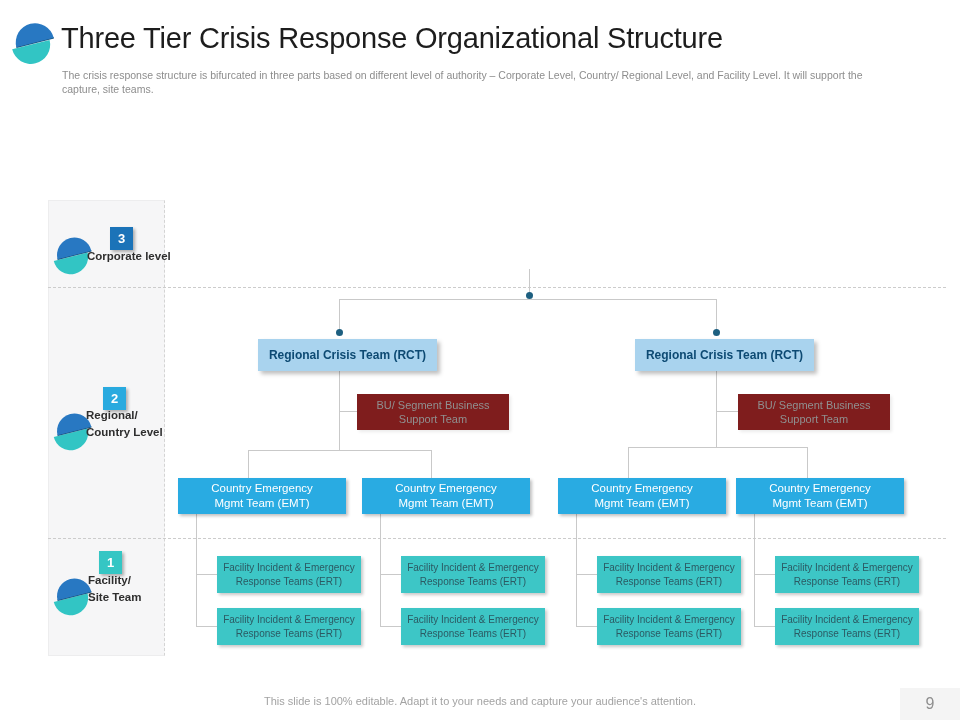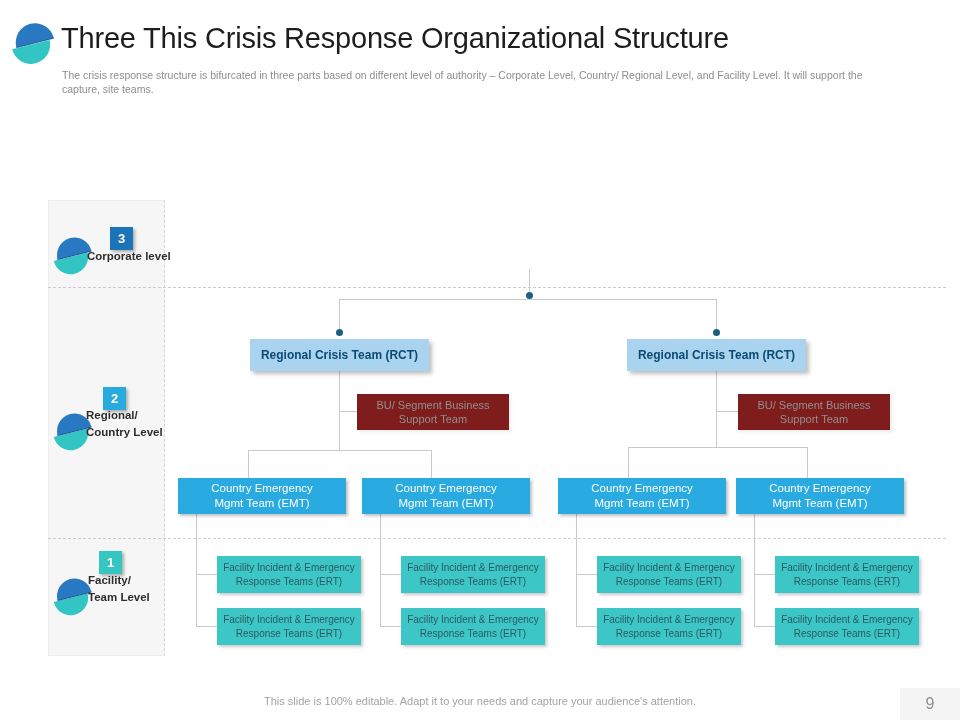--- a/index.html
+++ b/index.html
@@ -35,21 +35,21 @@
   .cline{position:absolute;background:#c9c9c9;}
   .vline{width:1px;}
   .hline{height:1px;}
   .dot{position:absolute;width:7px;height:7px;border-radius:50%;background:#1d5f80;}
 
   
   .node{position:absolute;text-align:center;box-sizing:border-box;}
   .node-cmt{left:428px;top:238px;width:202px;height:31px;background:#1173b6;color:#ffffff;
     font-size:13px;font-weight:bold;line-height:31px;box-shadow:3px 3px 4px rgba(0,0,0,0.3);white-space:nowrap;}
   .node-rct{top:339px;width:179px;height:32px;background:#a9d3ee;color:#0d4a73;
-    font-size:12px;font-weight:bold;line-height:32px;box-shadow:3px 3px 4px rgba(0,0,0,0.25);white-space:nowrap;}
+    font-size:12px;font-weight:bold;line-height:32px;box-shadow:3px 3px 4px rgba(0,0,0,0.25);white-space:nowrap;margin-left:8px;}
   .rct-left{left:250px;} .rct-right{left:627px;}
   .node-bu{top:394px;width:152px;height:36px;background:#7f1d1d;color:#909090;
     font-size:11px;line-height:14px;padding-top:4px;box-shadow:2px 2px 3px rgba(0,0,0,0.08);}
   .bu-left{left:357px;} .bu-right{left:738px;}
   .node-emt{top:478px;width:168px;height:36px;background:#29abe2;color:#ffffff;
     font-size:11.5px;line-height:15px;padding-top:3px;box-shadow:2px 2px 3px rgba(0,0,0,0.25);}
   .node-ert{width:144px;height:37px;background:#3dc6c6;color:#2c5a63;
     font-size:10px;line-height:14px;padding-top:5px;box-shadow:2px 2px 3px rgba(0,0,0,0.22);}
 
   
@@ -62,21 +62,21 @@
 <body>
 
 <div class="slide">
 
   <svg class="logo" style="left:8px;top:14px;" width="52" height="56" viewBox="0 0 100 100">
     <path d="M8,64 A37,37 0 0 0 80,46 Z" fill="#32c5c4"></path>
     <line x1="16" y1="60" x2="88" y2="42" stroke="#16547e" stroke-width="3"></line>
     <path d="M16,60 A37,37 0 0 1 88,42 Z" fill="#2878c2"></path>
   </svg>
 
-  <div class="page-title">Three This Crisis Response Organizational Structure</div>
+  <div class="page-title">Three Tier Crisis Response Organizational Structure</div>
   <div class="subtitle-line" style="top:69px;">The crisis response structure is bifurcated in three parts based on different level of authority – Corporate Level, Country/ Regional Level, and Facility Level. It  will support the</div>
   <div class="subtitle-line" style="top:83px;">capture, site teams.</div>
 
 
   <div class="tier-panel"></div>
 
   <div class="divider" style="top:287px;"></div>
   <div class="divider" style="top:538px;"></div>
 
   <svg class="logo" style="left:50px;top:231px;" width="47" height="47" viewBox="0 0 100 100">
@@ -99,21 +99,21 @@
   </div>
 
   <svg class="logo" style="left:50px;top:572px;" width="47" height="47" viewBox="0 0 100 100">
     <path d="M8,64 A37,37 0 0 0 80,46 Z" fill="#32c5c4"></path>
     <line x1="16" y1="60" x2="88" y2="42" stroke="#16547e" stroke-width="3"></line>
     <path d="M16,60 A37,37 0 0 1 88,42 Z" fill="#2878c2"></path>
   </svg>
   <div class="tier-badge badge-1">1</div>
   <div class="tier-label" style="left:88px;top:572px;">
     <div>Facility/</div>
-    <div>Team Level</div>
+    <div>Site Team</div>
   </div>
 
   <div class="cline vline" style="left:529px;top:269px;height:27px;"></div>
   <div class="dot" style="left:526px;top:292px;"></div>
   <div class="cline hline" style="left:339px;top:299px;width:378px;"></div>
   <div class="cline vline" style="left:339px;top:299px;height:33px;"></div>
   <div class="cline vline" style="left:716px;top:299px;height:33px;"></div>
   <div class="dot" style="left:336px;top:329px;"></div>
   <div class="dot" style="left:713px;top:329px;"></div>
 

